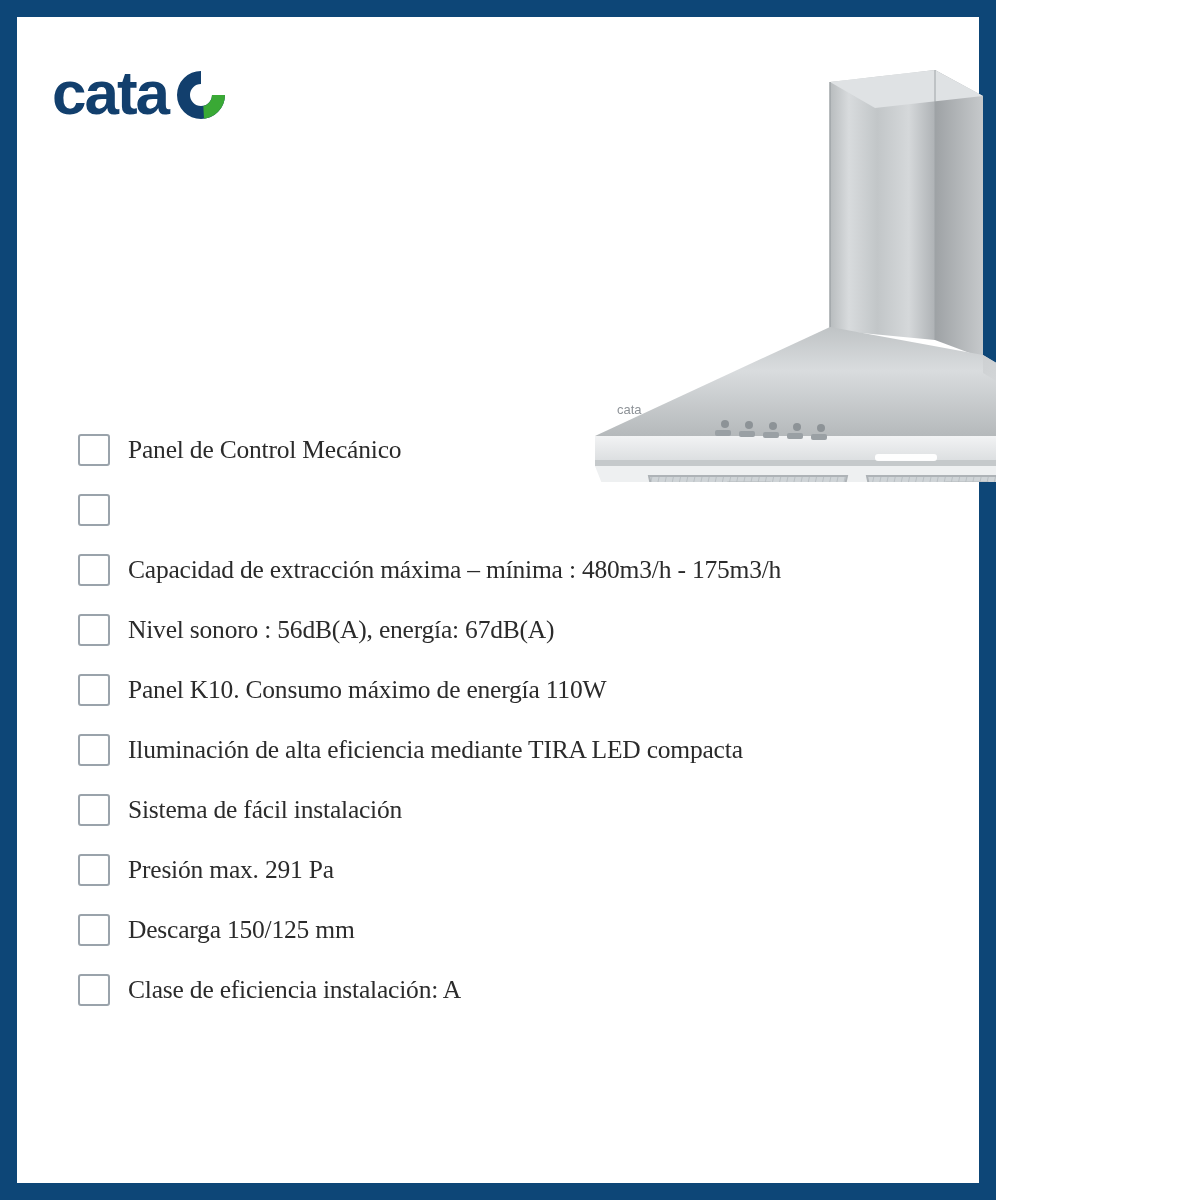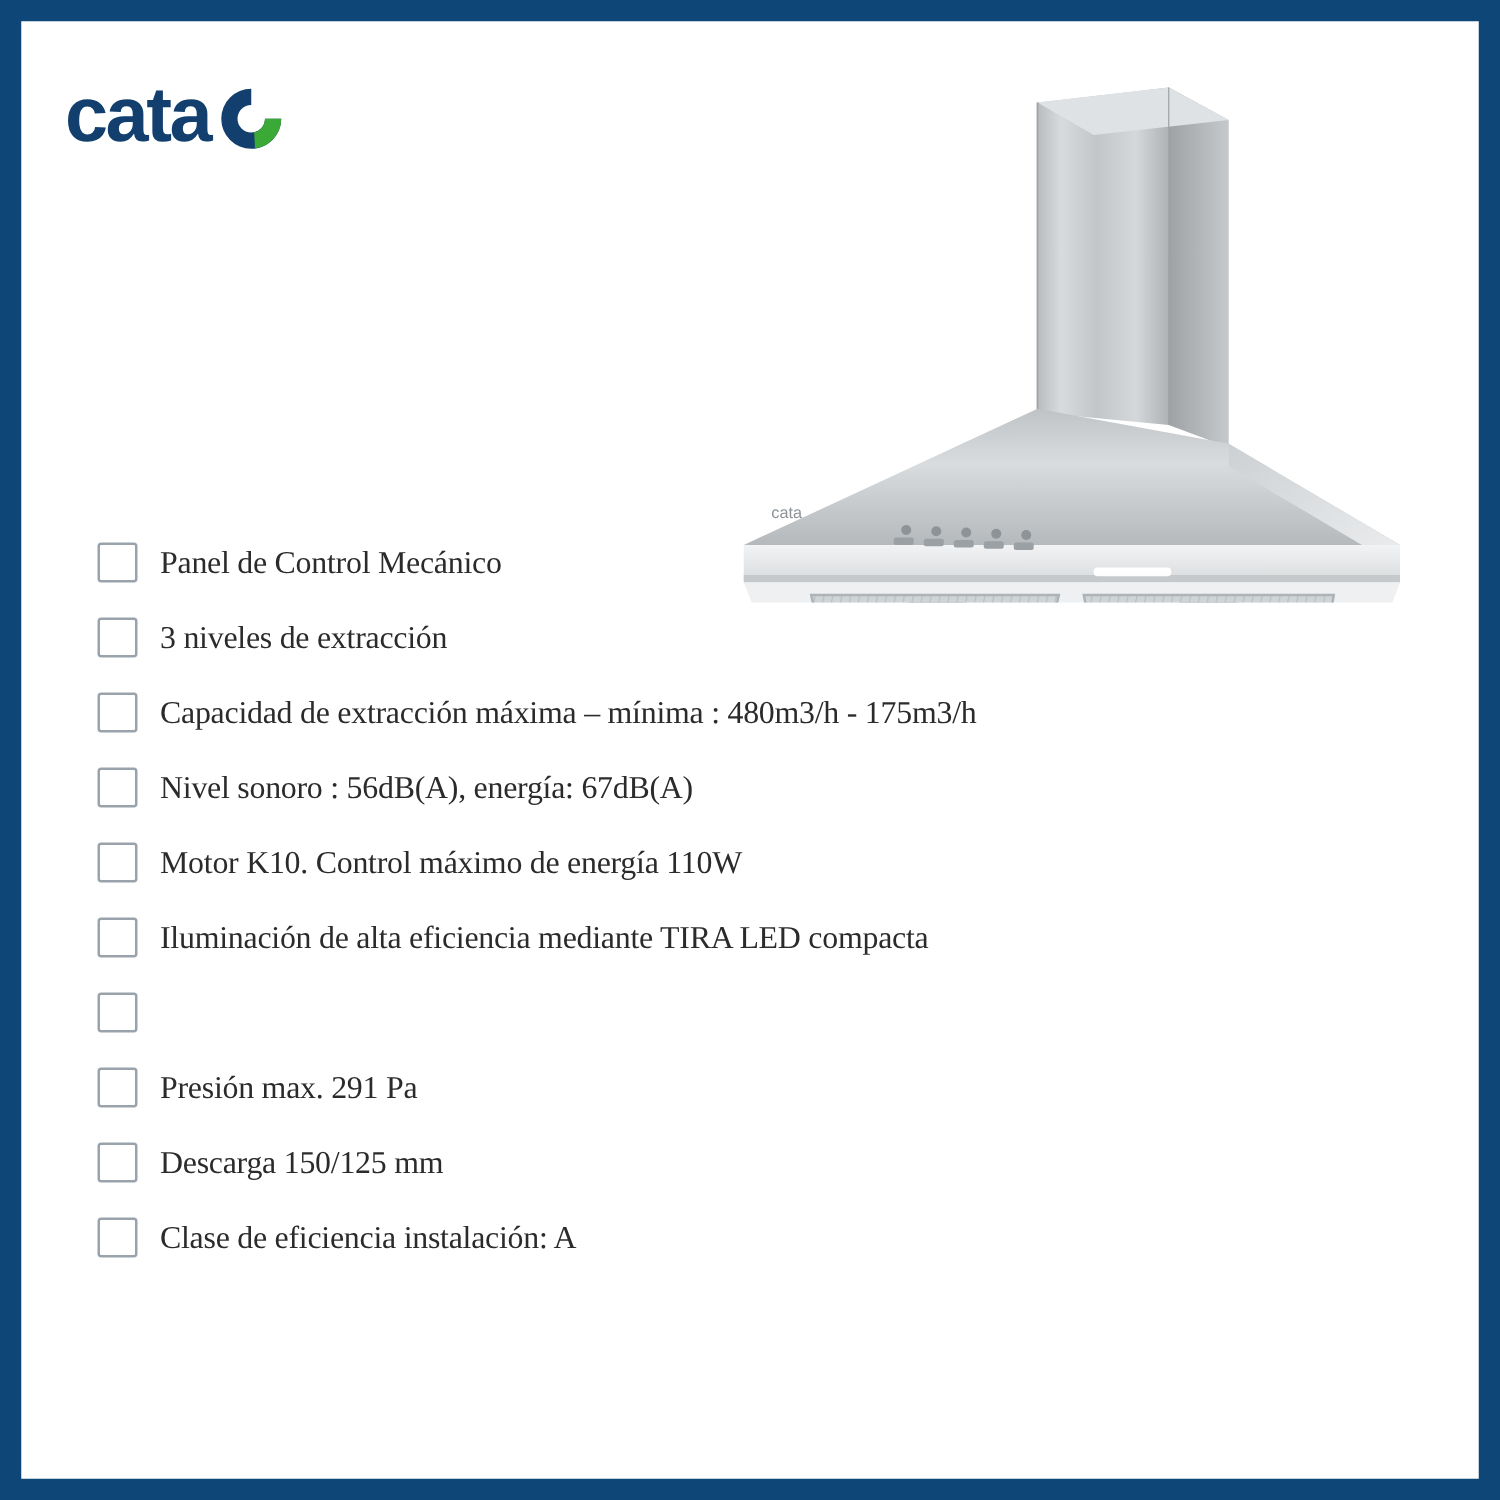--- a/index.html
+++ b/index.html
@@ -5,21 +5,21 @@
   html, body {
     margin: 0;
     padding: 0;
     background: #ffffff;
   }
   body {
     font-family: "Liberation Sans", sans-serif;
   }
   #page {
     position: relative;
-    width: 1200px;
+    width: 996px;
     height: 1200px;
     background: #ffffff;
     overflow: hidden;
   }
   
   .band {
     position: absolute;
     background: #0d4677;
   }
   .band-top    { left: 0;  top: 0;    width: 1200px; height: 17px; }
@@ -191,45 +191,45 @@
 
   <div class="features">
 
     <div class="feature">
       <span class="checkbox"></span>
       <span class="feature-label">Panel de Control Mecánico</span>
     </div>
 
     <div class="feature">
       <span class="checkbox"></span>
-      <span class="feature-label">3 niveles de extracción</span>
     </div>
 
     <div class="feature">
       <span class="checkbox"></span>
       <span class="feature-label">Capacidad de extracción máxima – mínima : 480m3/h - 175m3/h</span>
     </div>
 
     <div class="feature">
       <span class="checkbox"></span>
       <span class="feature-label">Nivel sonoro  :  56dB(A), energía: 67dB(A)</span>
     </div>
 
     <div class="feature">
       <span class="checkbox"></span>
-      <span class="feature-label">Motor K10. Control máximo de energía 110W</span>
+      <span class="feature-label">Panel K10. Consumo máximo de energía 110W</span>
     </div>
 
     <div class="feature">
       <span class="checkbox"></span>
       <span class="feature-label">Iluminación de alta eficiencia mediante TIRA LED compacta</span>
     </div>
 
     <div class="feature">
       <span class="checkbox"></span>
+      <span class="feature-label">Sistema de fácil instalación</span>
     </div>
 
 
 
     <div class="feature">
       <span class="checkbox"></span>
       <span class="feature-label">Presión max. 291 Pa</span>
     </div>
 
     <div class="feature">

